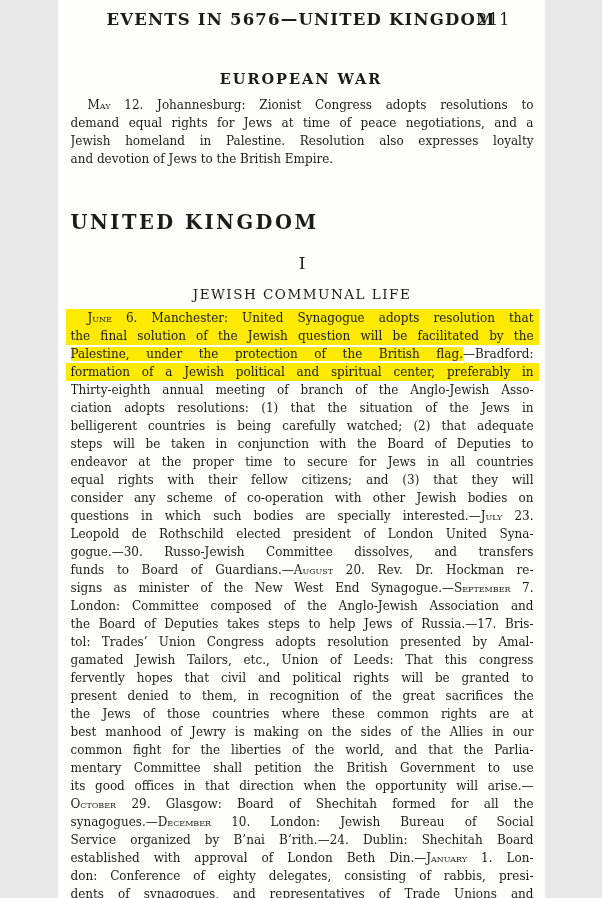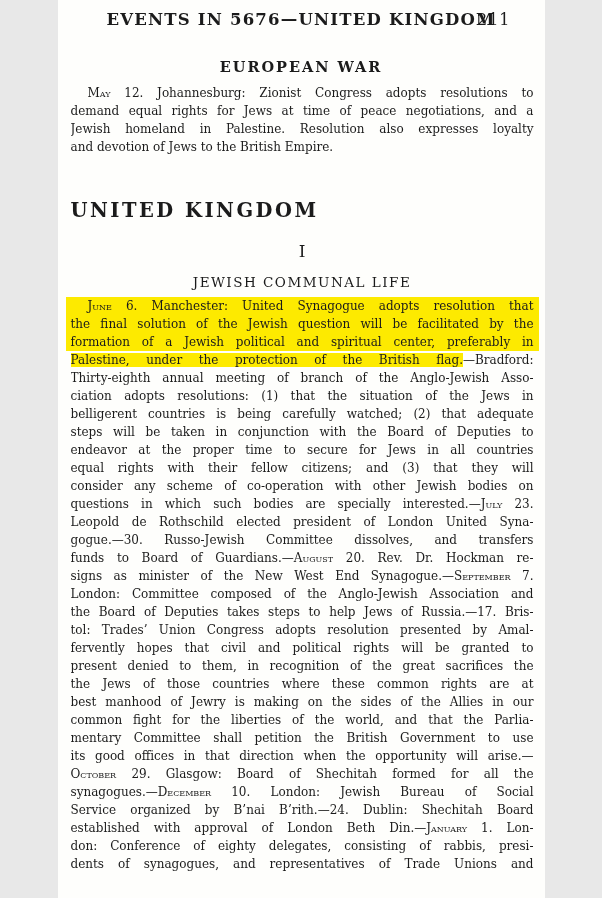--- a/index.html
+++ b/index.html
@@ -15,21 +15,21 @@
   .header-row{position:relative;margin-top:10px;height:20px;}
   .header-title{
     text-align:center;font-weight:bold;font-size:16.5px;
     letter-spacing:1.2px;line-height:20px;
   }
   .page-number{
     position:absolute;right:34px;top:0;
     font-size:16px;letter-spacing:1px;line-height:20px;font-weight:normal;
   }
   .h-euro{
-    margin-top:28px;text-align:center;
+    margin-top:40px;text-align:center;
     font-size:14.5px;font-weight:bold;letter-spacing:2px;line-height:17px;
   }
   .content{padding:0 11px 0 13px;}
   .para{font-size:12px;line-height:18px;}
   .para-1{margin-top:9px;}
   .para-2{margin-top:7px;}
   .line{height:18px;overflow:hidden;text-align:left;}
   .line.just{text-align:justify;text-align-last:justify;}
   .line.ind{text-indent:17px;}
   .line.hl{background:var(--hl);margin:0 -5px;padding:0 5px;}
@@ -67,37 +67,38 @@
           <div class="line just"><span class="">demand equal rights for Jews at time of peace negotiations, and a</span></div>
           <div class="line just"><span class="">Jewish homeland in Palestine.  Resolution also expresses loyalty</span></div>
           <div class="line"><span class="">and devotion of Jews to the British Empire.</span></div>
         </div>
         <div class="h-uk">UNITED KINGDOM</div>
         <div class="h-numeral">I</div>
         <div class="h-jcl">JEWISH COMMUNAL LIFE</div>
         <div class="para para-2">
           <div class="line just ind hl"><span class="sc">June</span><span class=""> 6.  Manchester:  United Synagogue adopts resolution that</span></div>
           <div class="line just hl"><span class="">the final solution of the Jewish question will be facilitated by the</span></div>
+          <div class="line just"><span class=" hl">Palestine, under the protection of the British flag.</span><span class="">—Bradford:</span></div>
           <div class="line just hl"><span class="">formation of a Jewish political and spiritual center, preferably in</span></div>
-          <div class="line just"><span class=" hl">Palestine, under the protection of the British flag.</span><span class="">—Bradford:</span></div>
           <div class="line just"><span class="">Thirty-eighth annual meeting of branch of the Anglo-Jewish Asso-</span></div>
           <div class="line just"><span class="">ciation adopts resolutions:  (1) that the situation of the Jews in</span></div>
           <div class="line just"><span class="">belligerent countries is being carefully watched; (2) that adequate</span></div>
           <div class="line just"><span class="">steps will be taken in conjunction with the Board of Deputies to</span></div>
           <div class="line just"><span class="">endeavor at the proper time to secure for Jews in all countries</span></div>
           <div class="line just"><span class="">equal rights with their fellow citizens; and (3) that they will</span></div>
           <div class="line just"><span class="">consider any scheme of co-operation with other Jewish bodies on</span></div>
           <div class="line just"><span class="">questions in which such bodies are specially interested.—</span><span class="sc">July</span><span class=""> 23.</span></div>
           <div class="line just"><span class="">Leopold de Rothschild elected president of London United Syna-</span></div>
           <div class="line just"><span class="">gogue.—30.  Russo-Jewish Committee dissolves, and transfers</span></div>
           <div class="line just"><span class="">funds to Board of Guardians.—</span><span class="sc">August</span><span class=""> 20.  Rev. Dr. Hockman re-</span></div>
           <div class="line just"><span class="">signs as minister of the New West End Synagogue.—</span><span class="sc">September</span><span class=""> 7.</span></div>
           <div class="line just"><span class="">London:  Committee composed of the Anglo-Jewish Association and</span></div>
           <div class="line just"><span class="">the Board of Deputies takes steps to help Jews of Russia.—17.  Bris-</span></div>
           <div class="line just"><span class="">tol:  Trades’ Union Congress adopts resolution presented by Amal-</span></div>
+          <div class="line just"><span class="">gamated Jewish Tailors, etc., Union of Leeds:  That this congress</span></div>
           <div class="line just"><span class="">fervently hopes that civil and political rights will be granted to</span></div>
           <div class="line just"><span class="">present denied to them, in recognition of the great sacrifices the</span></div>
           <div class="line just"><span class="">the Jews of those countries where these common rights are at</span></div>
           <div class="line just"><span class="">best manhood of Jewry is making on the sides of the Allies in our</span></div>
           <div class="line just"><span class="">common fight for the liberties of the world, and that the Parlia-</span></div>
           <div class="line just"><span class="">mentary Committee shall petition the British Government to use</span></div>
           <div class="line just"><span class="">its good offices in that direction when the opportunity will arise.—</span></div>
           <div class="line just"><span class="sc">October</span><span class=""> 29.  Glasgow:  Board of Shechitah formed for all the</span></div>
           <div class="line just"><span class="">synagogues.—</span><span class="sc">December</span><span class=""> 10.  London:  Jewish Bureau of Social</span></div>
           <div class="line just"><span class="">Service organized by B’nai B’rith.—24.  Dublin:  Shechitah Board</span></div>

